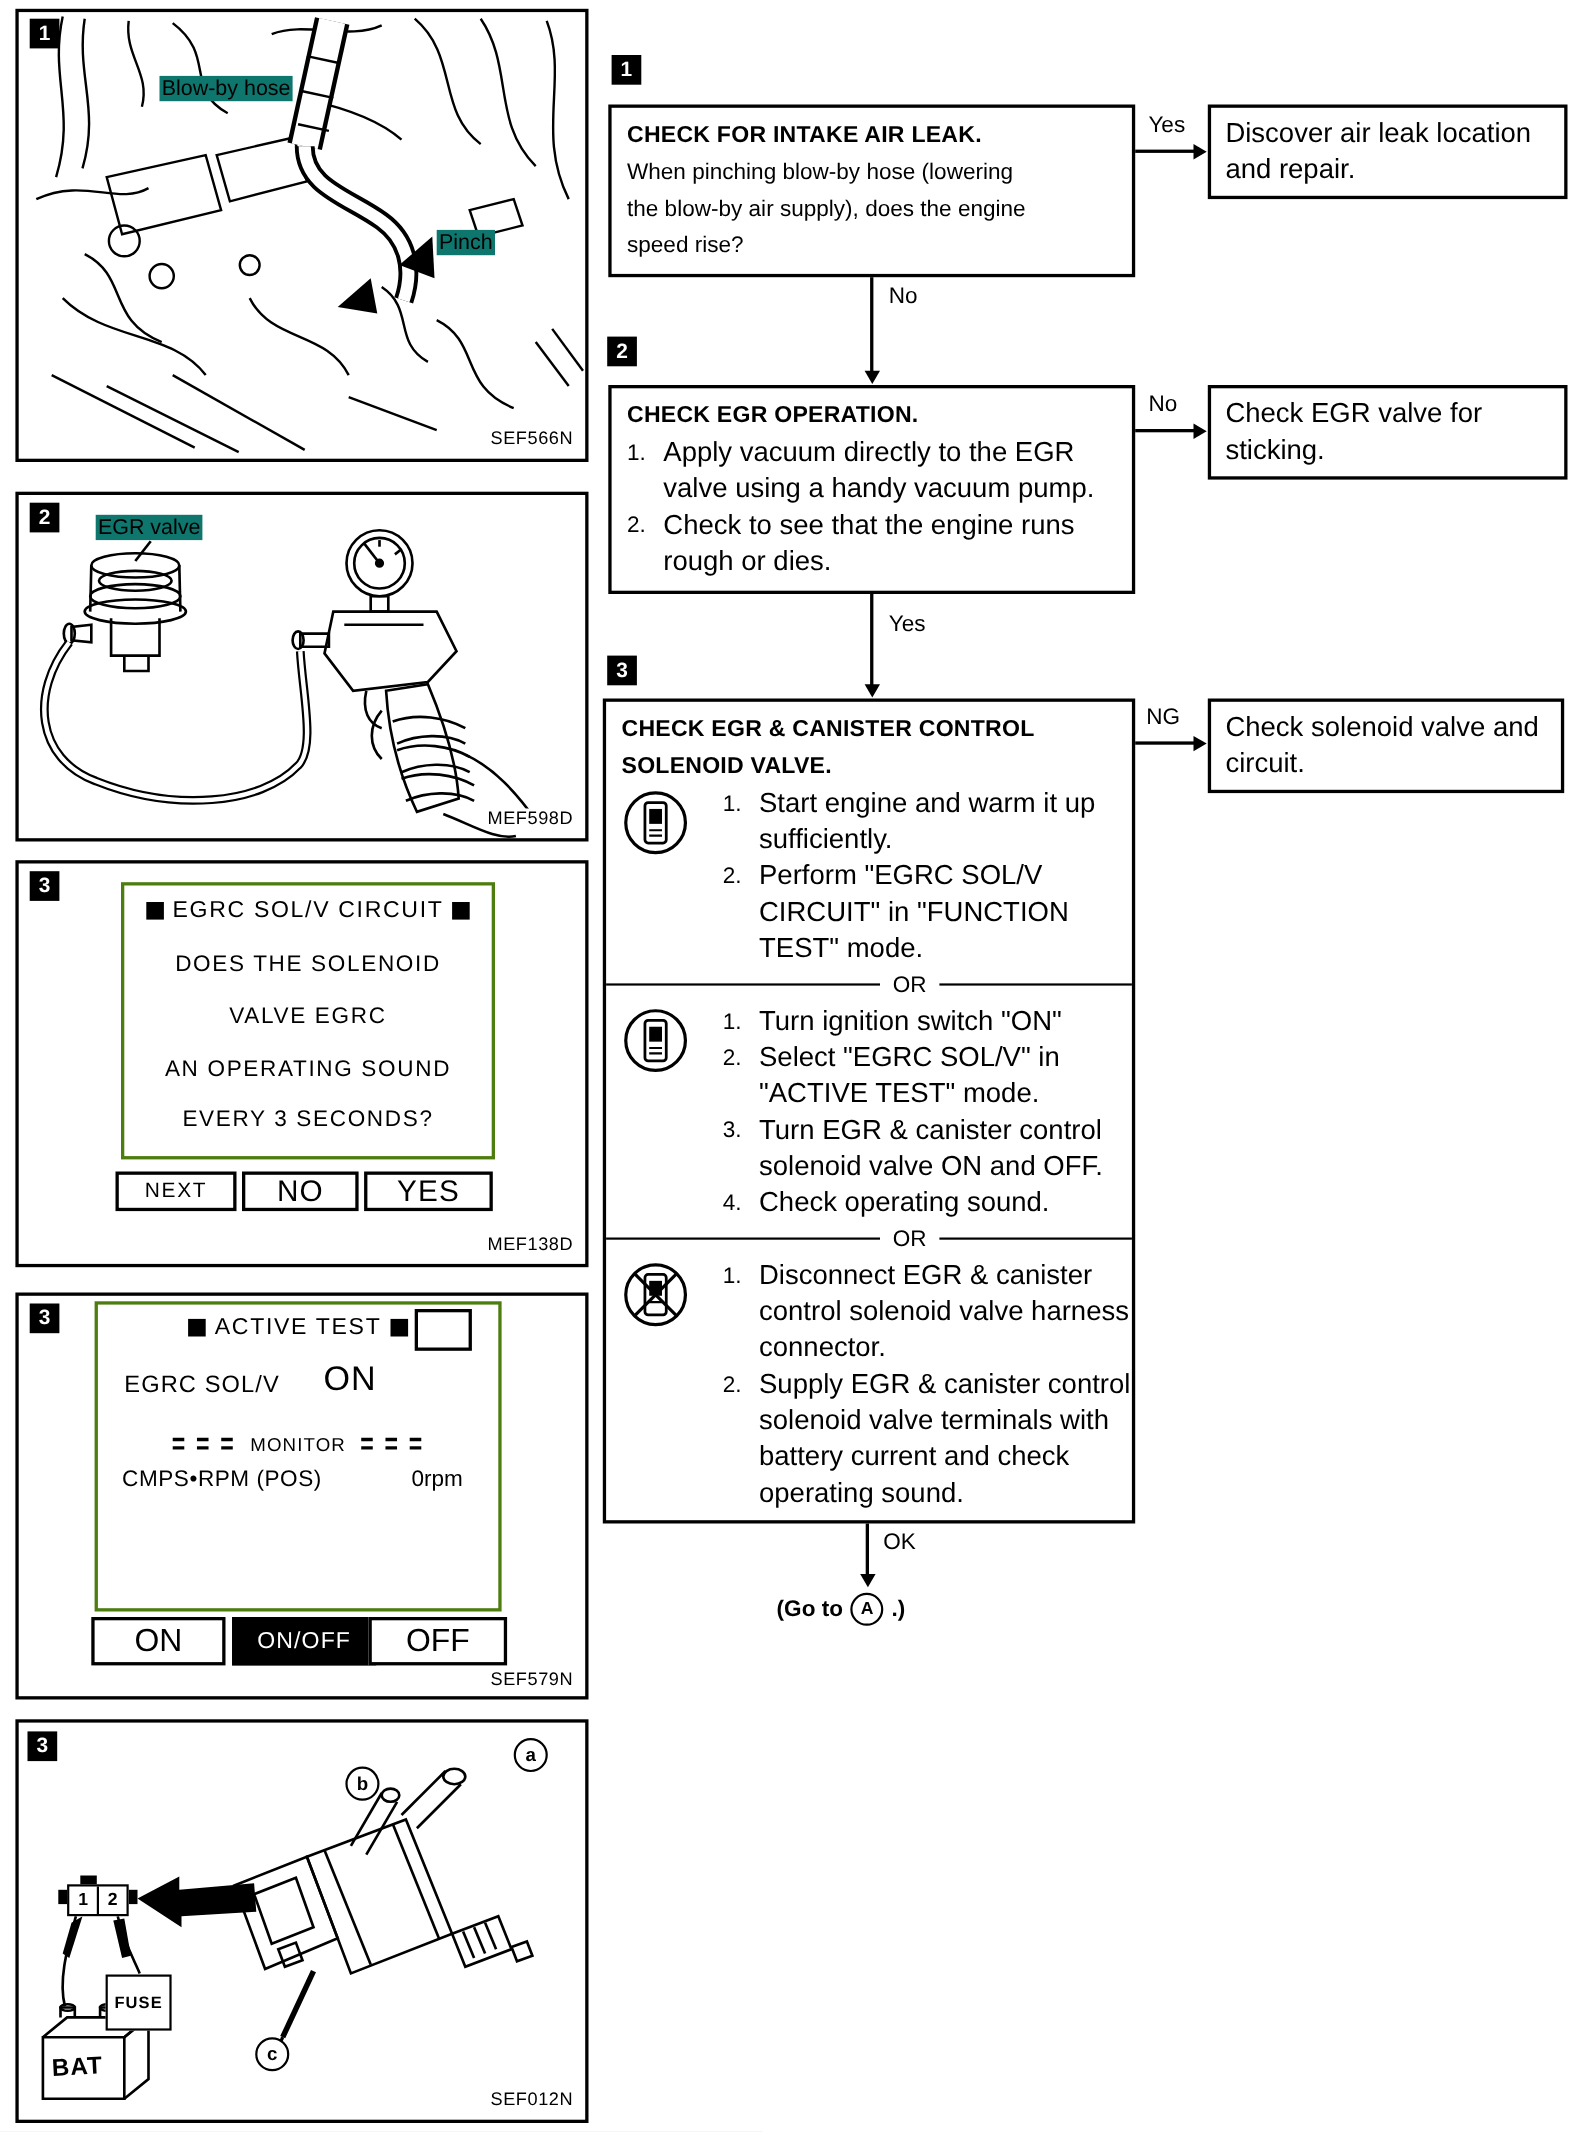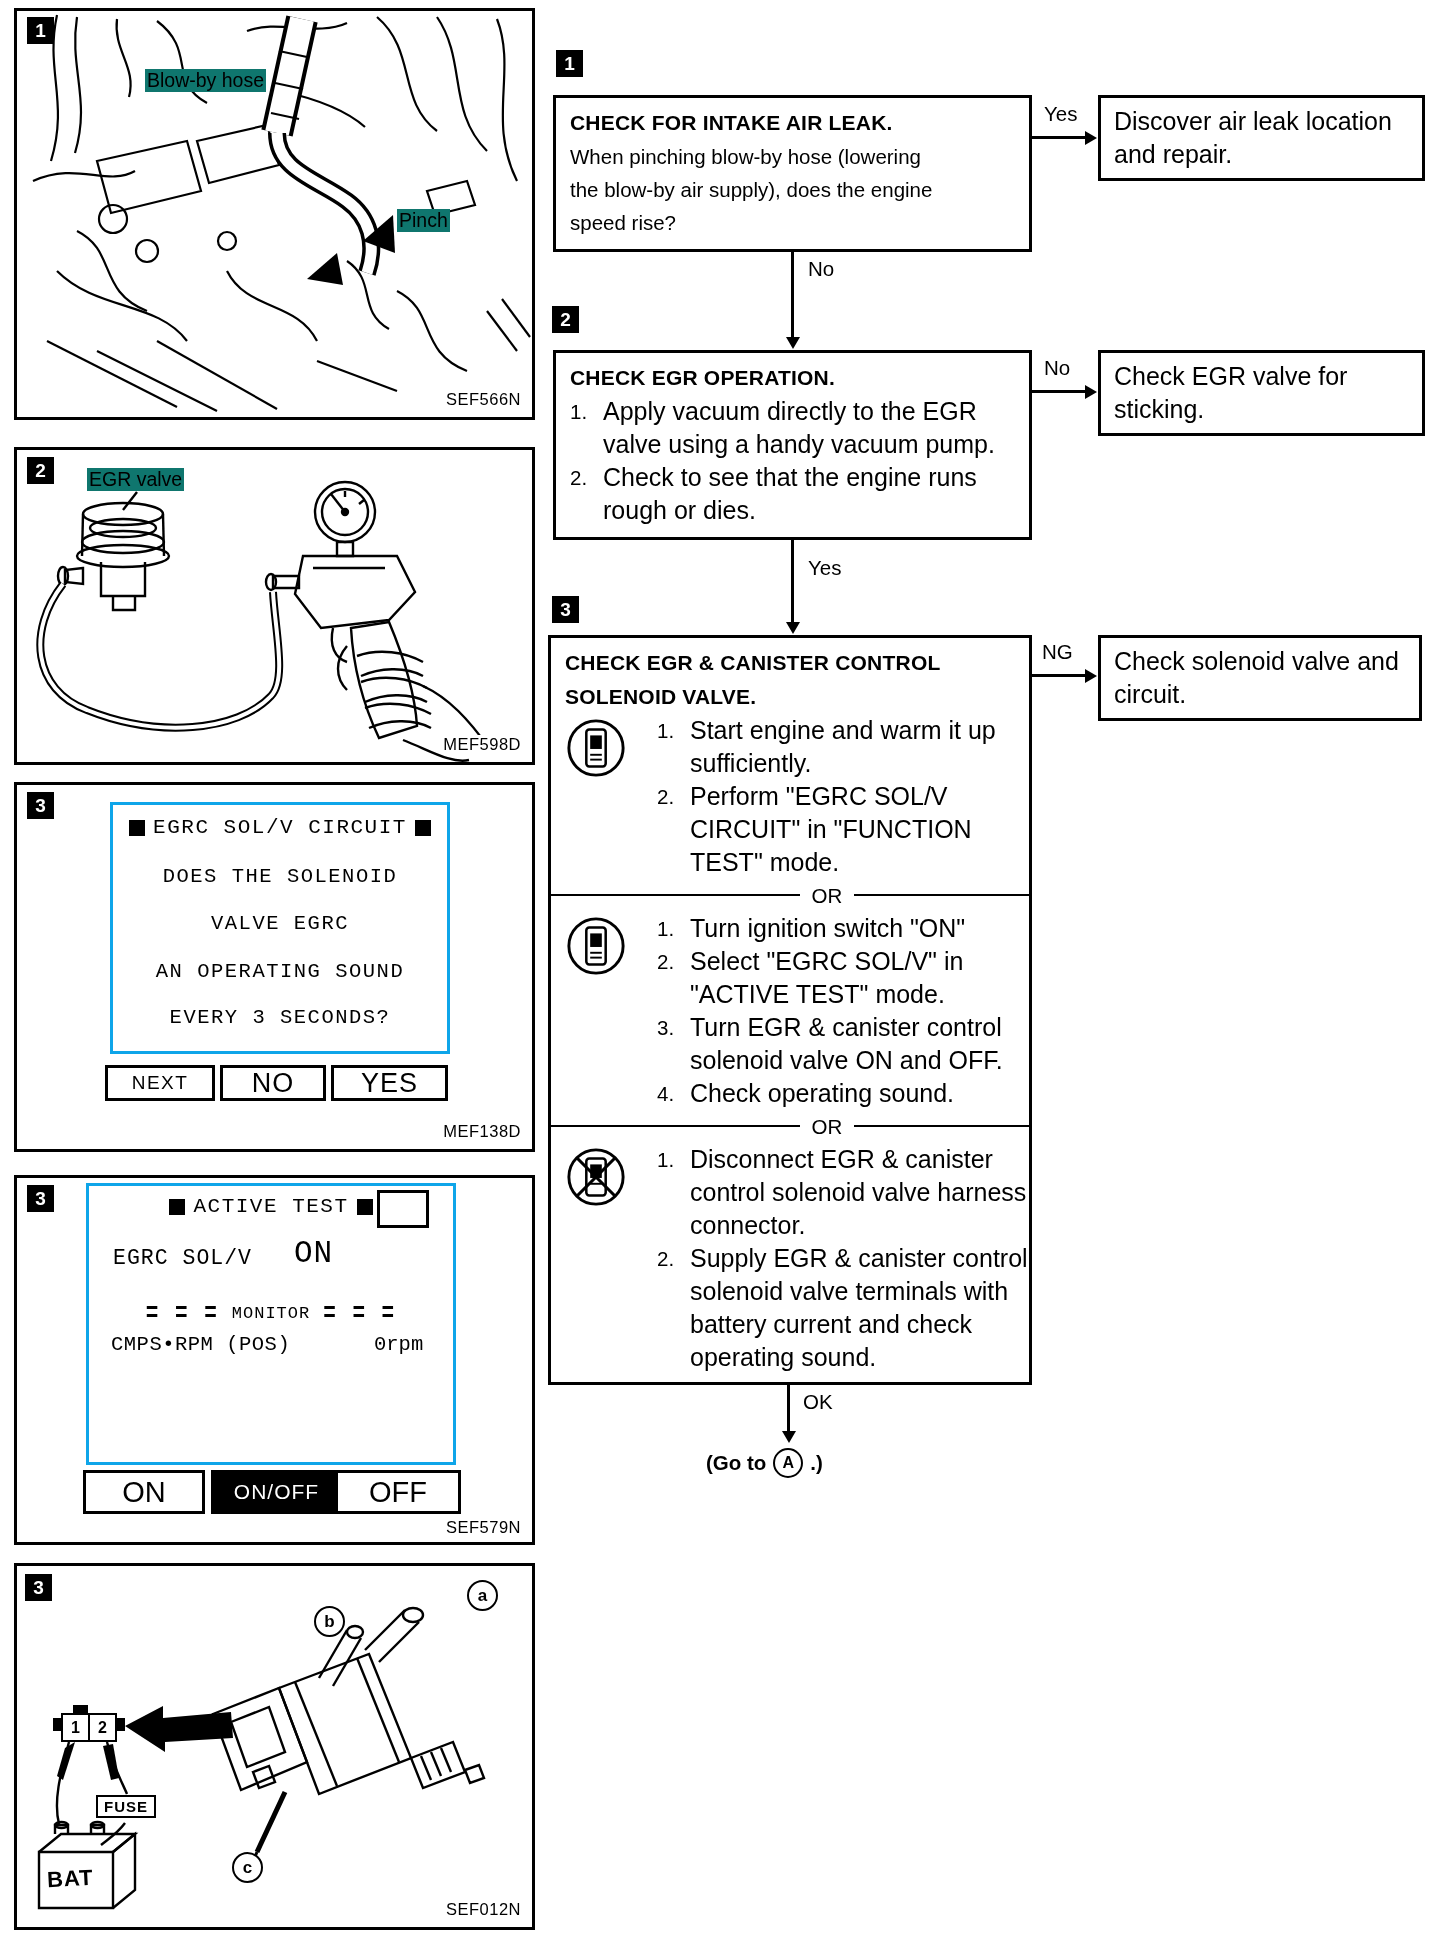--- a/index.html
+++ b/index.html
@@ -30,36 +30,36 @@
   .itm{counter-increment:li;position:relative;padding-left:33px;}
   .itm::before{content:counter(li) ".";position:absolute;left:0;top:0;font-size:20.5px;line-height:33px;}
   .l{font-size:25px;line-height:33px;white-space:nowrap;}
   
   .sec{display:flex;}
   .sec .ic{width:92px;flex:none;padding-top:3px;}
   .or-row{position:relative;height:33px;margin:0 -14px;}
   .or-row::before{content:"";position:absolute;left:0;right:0;top:15px;border-top:2.5px solid #000;}
   .or-row span{position:absolute;left:52%;top:0;background:#fff;padding:0 12px;font-size:20.5px;line-height:33px;}
   
-  .scr{position:absolute;border:3px solid #0ea5e9;background:#fff;box-sizing:border-box;font-family:Liberation Mono, monospace;}
+  .scr{position:absolute;border:3px solid #4d7c0f;background:#fff;box-sizing:border-box;}
   .scr-title{position:absolute;left:0;right:0;display:flex;align-items:center;justify-content:center;gap:8px;
              font-size:21px;letter-spacing:1.5px;}
   .sq{width:16px;height:16px;background:#000;display:inline-block;flex:none;}
   .scr-line{position:absolute;left:0;right:0;text-align:center;font-size:20.5px;letter-spacing:1.5px;}
   .btn{position:absolute;border:3px solid #000;background:#fff;display:flex;align-items:center;justify-content:center;box-sizing:border-box;}
   .btn.inv{background:#000;color:#fff;}
   .indic{position:absolute;border:3px solid #000;background:#fff;}
   .eq{font-weight:bold;display:inline-block;transform:scaleY(1.35);letter-spacing:2px;font-size:21px;}
   
   .pin-box{position:absolute;display:flex;border:2.5px solid #000;background:#fff;z-index:3;}
   .pin-cell{width:25px;height:25px;display:flex;align-items:center;justify-content:center;
             font-size:16px;font-weight:bold;}
   .pin-cell + .pin-cell{border-left:2.5px solid #000;}
   .tag{position:absolute;border:2.5px solid #000;background:#fff;font-weight:bold;font-size:15px;
-       padding:1px 6px;z-index:3;letter-spacing:1px;}
+       padding:15px 6px;z-index:3;letter-spacing:1px;}
   .battxt{position:absolute;font-weight:bold;font-size:22px;letter-spacing:1px;transform:rotate(-3deg);z-index:3;}
   .circ{position:absolute;width:27px;height:27px;border:2.5px solid #000;border-radius:50%;background:#fff;
         display:flex;align-items:center;justify-content:center;font-size:17px;font-weight:bold;z-index:3;}
   .blk{position:absolute;background:#000;z-index:3;}
   
   .goto{position:absolute;display:flex;align-items:center;gap:7px;font-size:20.5px;font-weight:bold;}
   .circle-a{width:26px;height:26px;border:2.5px solid #000;border-radius:50%;display:flex;
             align-items:center;justify-content:center;font-size:16px;font-weight:bold;}
 </style>
 </head>

